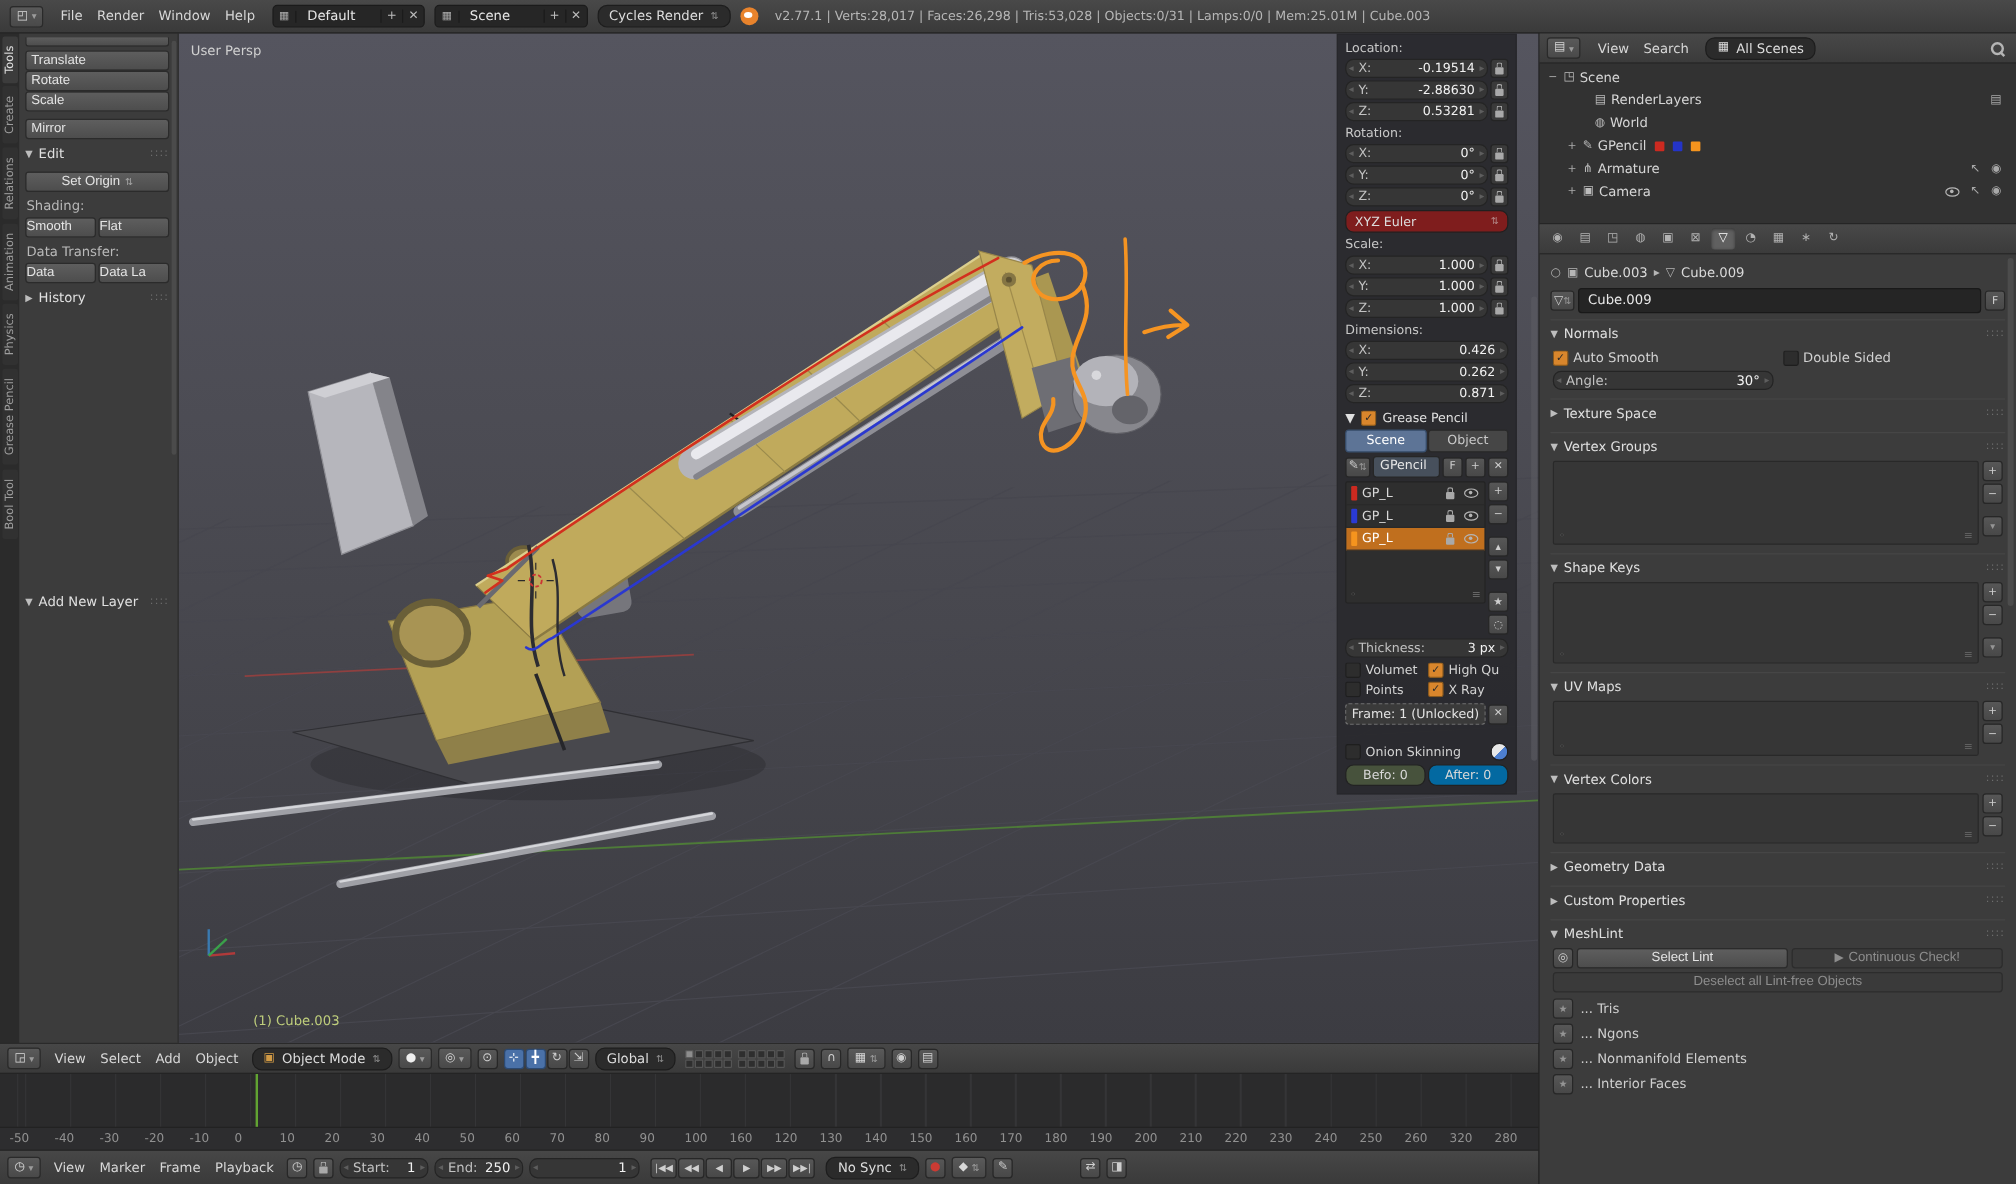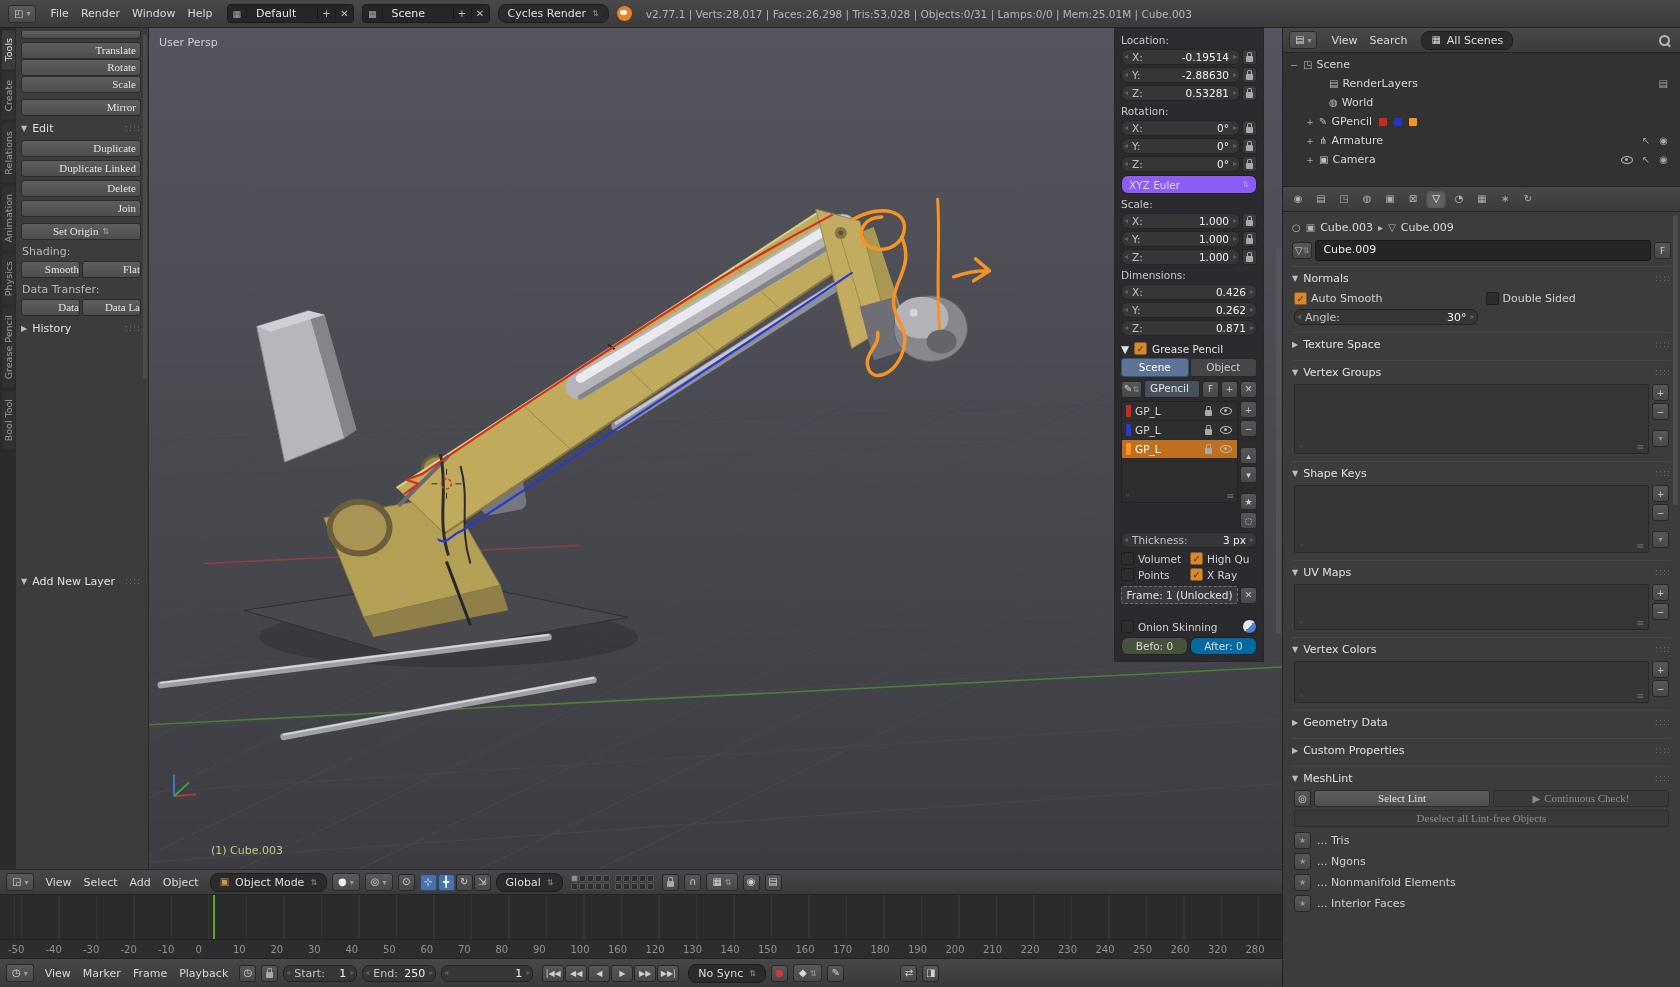--- a/index.html
+++ b/index.html
@@ -4,22 +4,22 @@
 <style>
   html,body{margin:0;padding:0;background:#1e1e1e}
   #app{position:relative;width:1680px;height:987px;overflow:hidden;background:#2a2a2a;
        font-family:"DejaVu Sans",sans-serif;font-size:11px;color:#d4d4d4;-webkit-user-select:none;user-select:none}
   .gl{font-size:10px;line-height:1}
   .dim{opacity:.55;font-size:8px}
   .red{color:#cc3b33}.orange{color:#d19a45}.white{color:#efefef}
 
   
   .btn{display:block;background:linear-gradient(#5e5e5e,#4d4d4d);border:1px solid #2b2b2b;border-radius:3px;
-       color:#e4e4e4;height:17px;line-height:15px;text-align:right;font-size:11px;padding:0 4px;
-       font-family:Liberation Serif, serif;width:100%;box-sizing:border-box}
+       color:#e4e4e4;height:17px;line-height:15px;text-align:left;font-size:11px;padding:0 4px;
+       font-family:Liberation Sans, sans-serif;width:100%;box-sizing:border-box}
   button.btn{cursor:default}
   .btn.disabled{background:#3a3a3a;color:#8d8d8d;border-color:#2c2c2c}
   .row2{display:flex;gap:2px}
   .row2 .btn{flex:1;padding:0}
   .chip{display:inline-flex;align-items:center;gap:3px;background:linear-gradient(#5a5a5a,#494949);
         border:1px solid #2a2a2a;border-radius:3px;height:18px;padding:0 5px;color:#d8d8d8;box-sizing:border-box}
   .mini{display:inline-flex;align-items:center;justify-content:center;min-width:17px;height:17px;
         background:linear-gradient(#575757,#484848);border:1px solid #272727;border-radius:3px;color:#cfcfcf;
         font-size:9px;box-sizing:border-box;padding:0 2px}
   .mini.on{background:#4a71a8;border-color:#2c4971;color:#fff}
@@ -91,21 +91,21 @@
   .obj-info{position:absolute;left:62px;bottom:12px;color:#bfce7c}
   .vscroll{position:absolute;right:1px;top:26%;width:5px;height:46%;background:#5c5c63;border-radius:3px;opacity:.6}
 
   
   #n-panel{position:absolute;top:0;right:18px;width:150px;background:rgba(42,42,46,.96);border:1px solid #27272b;
       padding:4px 6px 6px;box-sizing:border-box;display:flex;flex-direction:column;gap:3px;font-size:10.5px;z-index:5}
   .nlabel{color:#c8c8c8;margin-top:1px}
   .nrow{display:flex;gap:2px;align-items:center}
   .lockbtn{width:15px;height:16px;background:#3a3a3a;border:1px solid #242424;border-radius:3px;display:inline-flex;
       align-items:center;justify-content:center;flex:none;box-sizing:border-box}
-  .ndrop{display:flex;justify-content:space-between;align-items:center;background:#8b5cf6;border:1px solid #202020;
+  .ndrop{display:flex;justify-content:space-between;align-items:center;background:#7f1d1d;border:1px solid #202020;
       border-radius:7px;height:17px;padding:0 7px;color:#dcdcdc}
   .gp-head{display:flex;align-items:center;gap:5px;margin-top:3px;color:#e0e0e0}
   .gp-tabs{display:flex;gap:1px}
   .gp-tab{flex:1;text-align:center;background:#464646;border:1px solid #292929;height:17px;line-height:16px;
       border-radius:3px;color:#c9c9c9}
   .gp-tab.on{background:#5d7496;border-color:#39506f;color:#fff}
   .gp-data{display:flex;gap:2px;align-items:center}
   .gp-name{flex:1;background:#47505c;border:1px solid #262626;border-radius:3px;height:16px;line-height:15px;
       padding:0 5px;color:#e6e6e6;min-width:0}
   .gp-list-wrap{display:flex;gap:2px}
@@ -250,27 +250,20 @@
           <button class="btn">Translate</button>
               <button class="btn">Rotate</button>
               <button class="btn">Scale</button>
             </div>
           <button class="btn" style="margin-top:3px">Mirror</button>
           <div class="phead">
             <span class="tri">▼</span>
             <span>Edit</span>
             <span class="dots">::::</span>
           </div>
-          <div style="display:flex;flex-direction:column;gap:3px">
-
-          <button class="btn">Duplicate</button>
-              <button class="btn">Duplicate Linked</button>
-              <button class="btn">Delete</button>
-              <button class="btn">Join</button>
-            </div>
           <button class="btn" style="margin-top:3px;display:flex;align-items:center;justify-content:center;gap:4px">
             <span>Set Origin</span>
             <span class="dim">⇅</span>
           </button>
           <div class="shelf-label">Shading:</div>
           <div class="row2">
 
           <button class="btn">Smooth</button>
               <button class="btn">Flat</button>
             </div>

